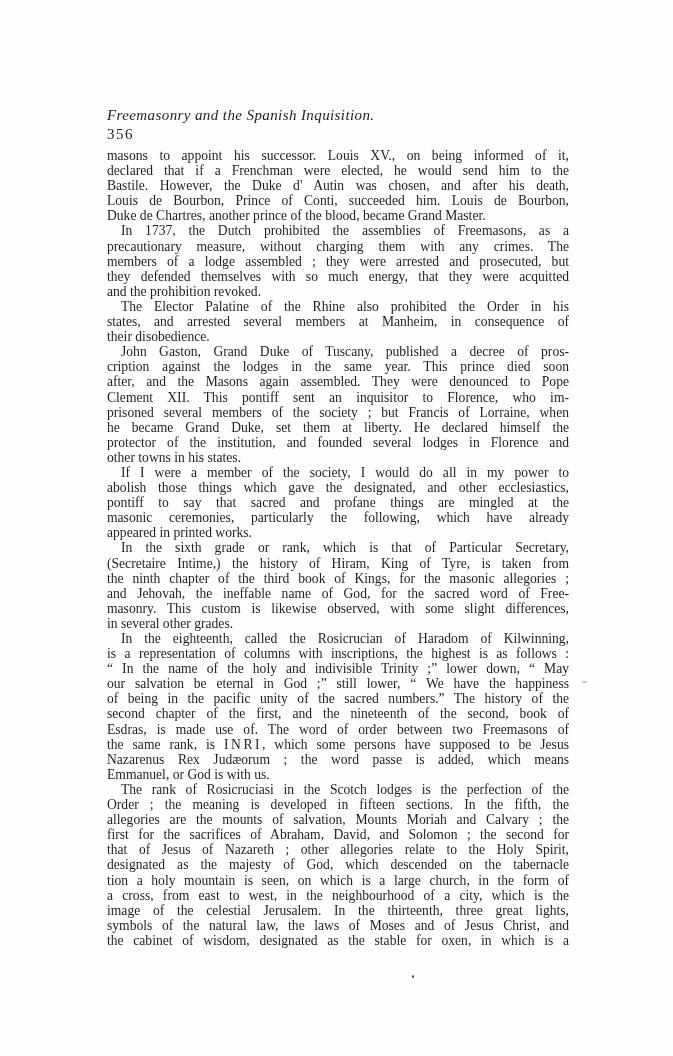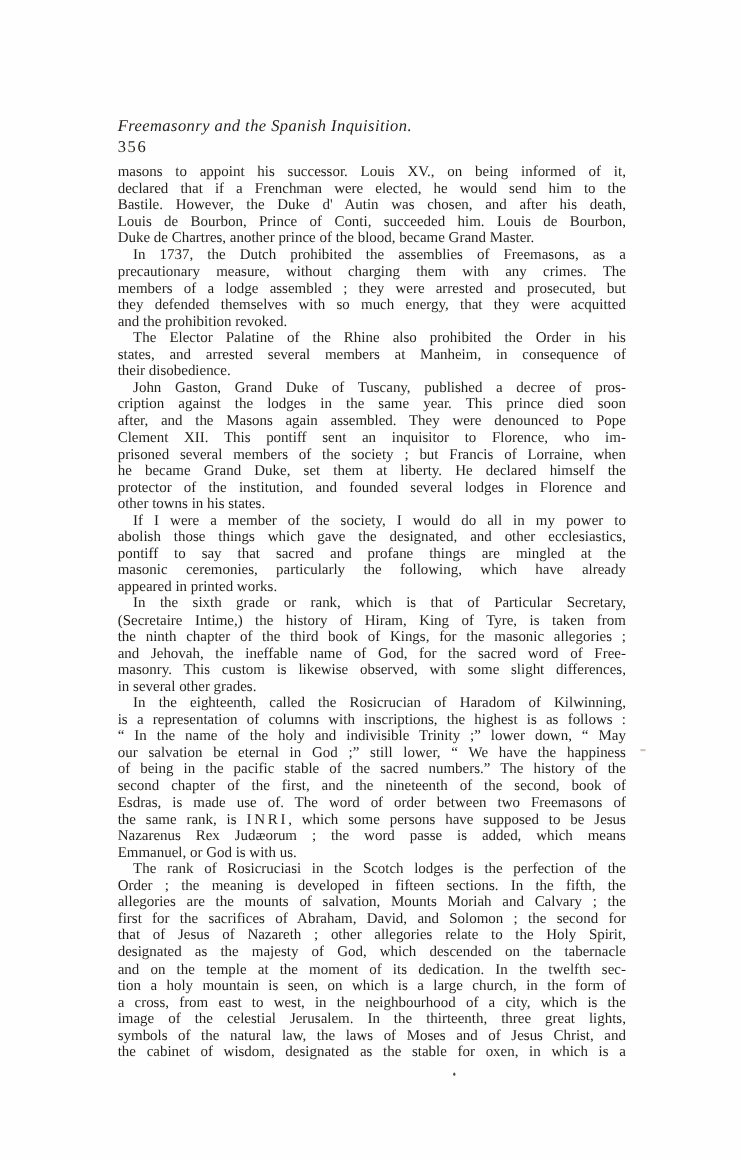--- a/index.html
+++ b/index.html
@@ -117,36 +117,35 @@
         <div class="line"><span>and </span><span class="it">Jehovah,</span><span> the ineffable name of God, for the sacred word of Free-</span></div>
         <div class="line">masonry. This custom is likewise observed, with some slight differences,</div>
         <div class="line pend">in several other grades.</div>
       </div>
 
       <div class="par">
         <div class="line ind">In the eighteenth, called the Rosicrucian of Haradom of Kilwinning,</div>
         <div class="line">is a representation of columns with inscriptions, the highest is as follows :</div>
         <div class="line">“ In the name of the holy and indivisible Trinity ;” lower down, “ May</div>
         <div class="line">our salvation be eternal in God ;” still lower, “ We have the happiness</div>
-        <div class="line">of being in the pacific stable of the sacred numbers.” The history of the</div>
+        <div class="line">of being in the pacific unity of the sacred numbers.” The history of the</div>
         <div class="line">second chapter of the first, and the nineteenth of the second, book of</div>
         <div class="line">Esdras, is made use of. The word of order between two Freemasons of</div>
         <div class="line"><span>the same rank, is </span><span class="caps">INRI</span><span>, which some persons have supposed to be Jesus</span></div>
         <div class="line"><span>Nazarenus Rex Judæorum ; the word </span><span class="it">passe</span><span> is added, which means</span></div>
         <div class="line pend">Emmanuel, or God is with us.</div>
       </div>
 
       <div class="par">
         <div class="line ind">The rank of Rosicruciasi in the Scotch lodges is the perfection of the</div>
         <div class="line">Order ; the meaning is developed in fifteen sections. In the fifth, the</div>
         <div class="line">allegories are the mounts of salvation, Mounts Moriah and Calvary ; the</div>
         <div class="line">first for the sacrifices of Abraham, David, and Solomon ; the second for</div>
         <div class="line">that of Jesus of Nazareth ; other allegories relate to the Holy Spirit,</div>
         <div class="line">designated as the majesty of God, which descended on the tabernacle</div>
-        <div class="line">and on the temple at the moment of its dedication. In the twelfth sec-</div>
         <div class="line">tion a holy mountain is seen, on which is a large church, in the form of</div>
         <div class="line">a cross, from east to west, in the neighbourhood of a city, which is the</div>
         <div class="line">image of the celestial Jerusalem. In the thirteenth, three great lights,</div>
         <div class="line">symbols of the natural law, the laws of Moses and of Jesus Christ, and</div>
         <div class="line">the cabinet of wisdom, designated as the stable for oxen, in which is a</div>
       </div>
 
     </div>
   </div>
 

